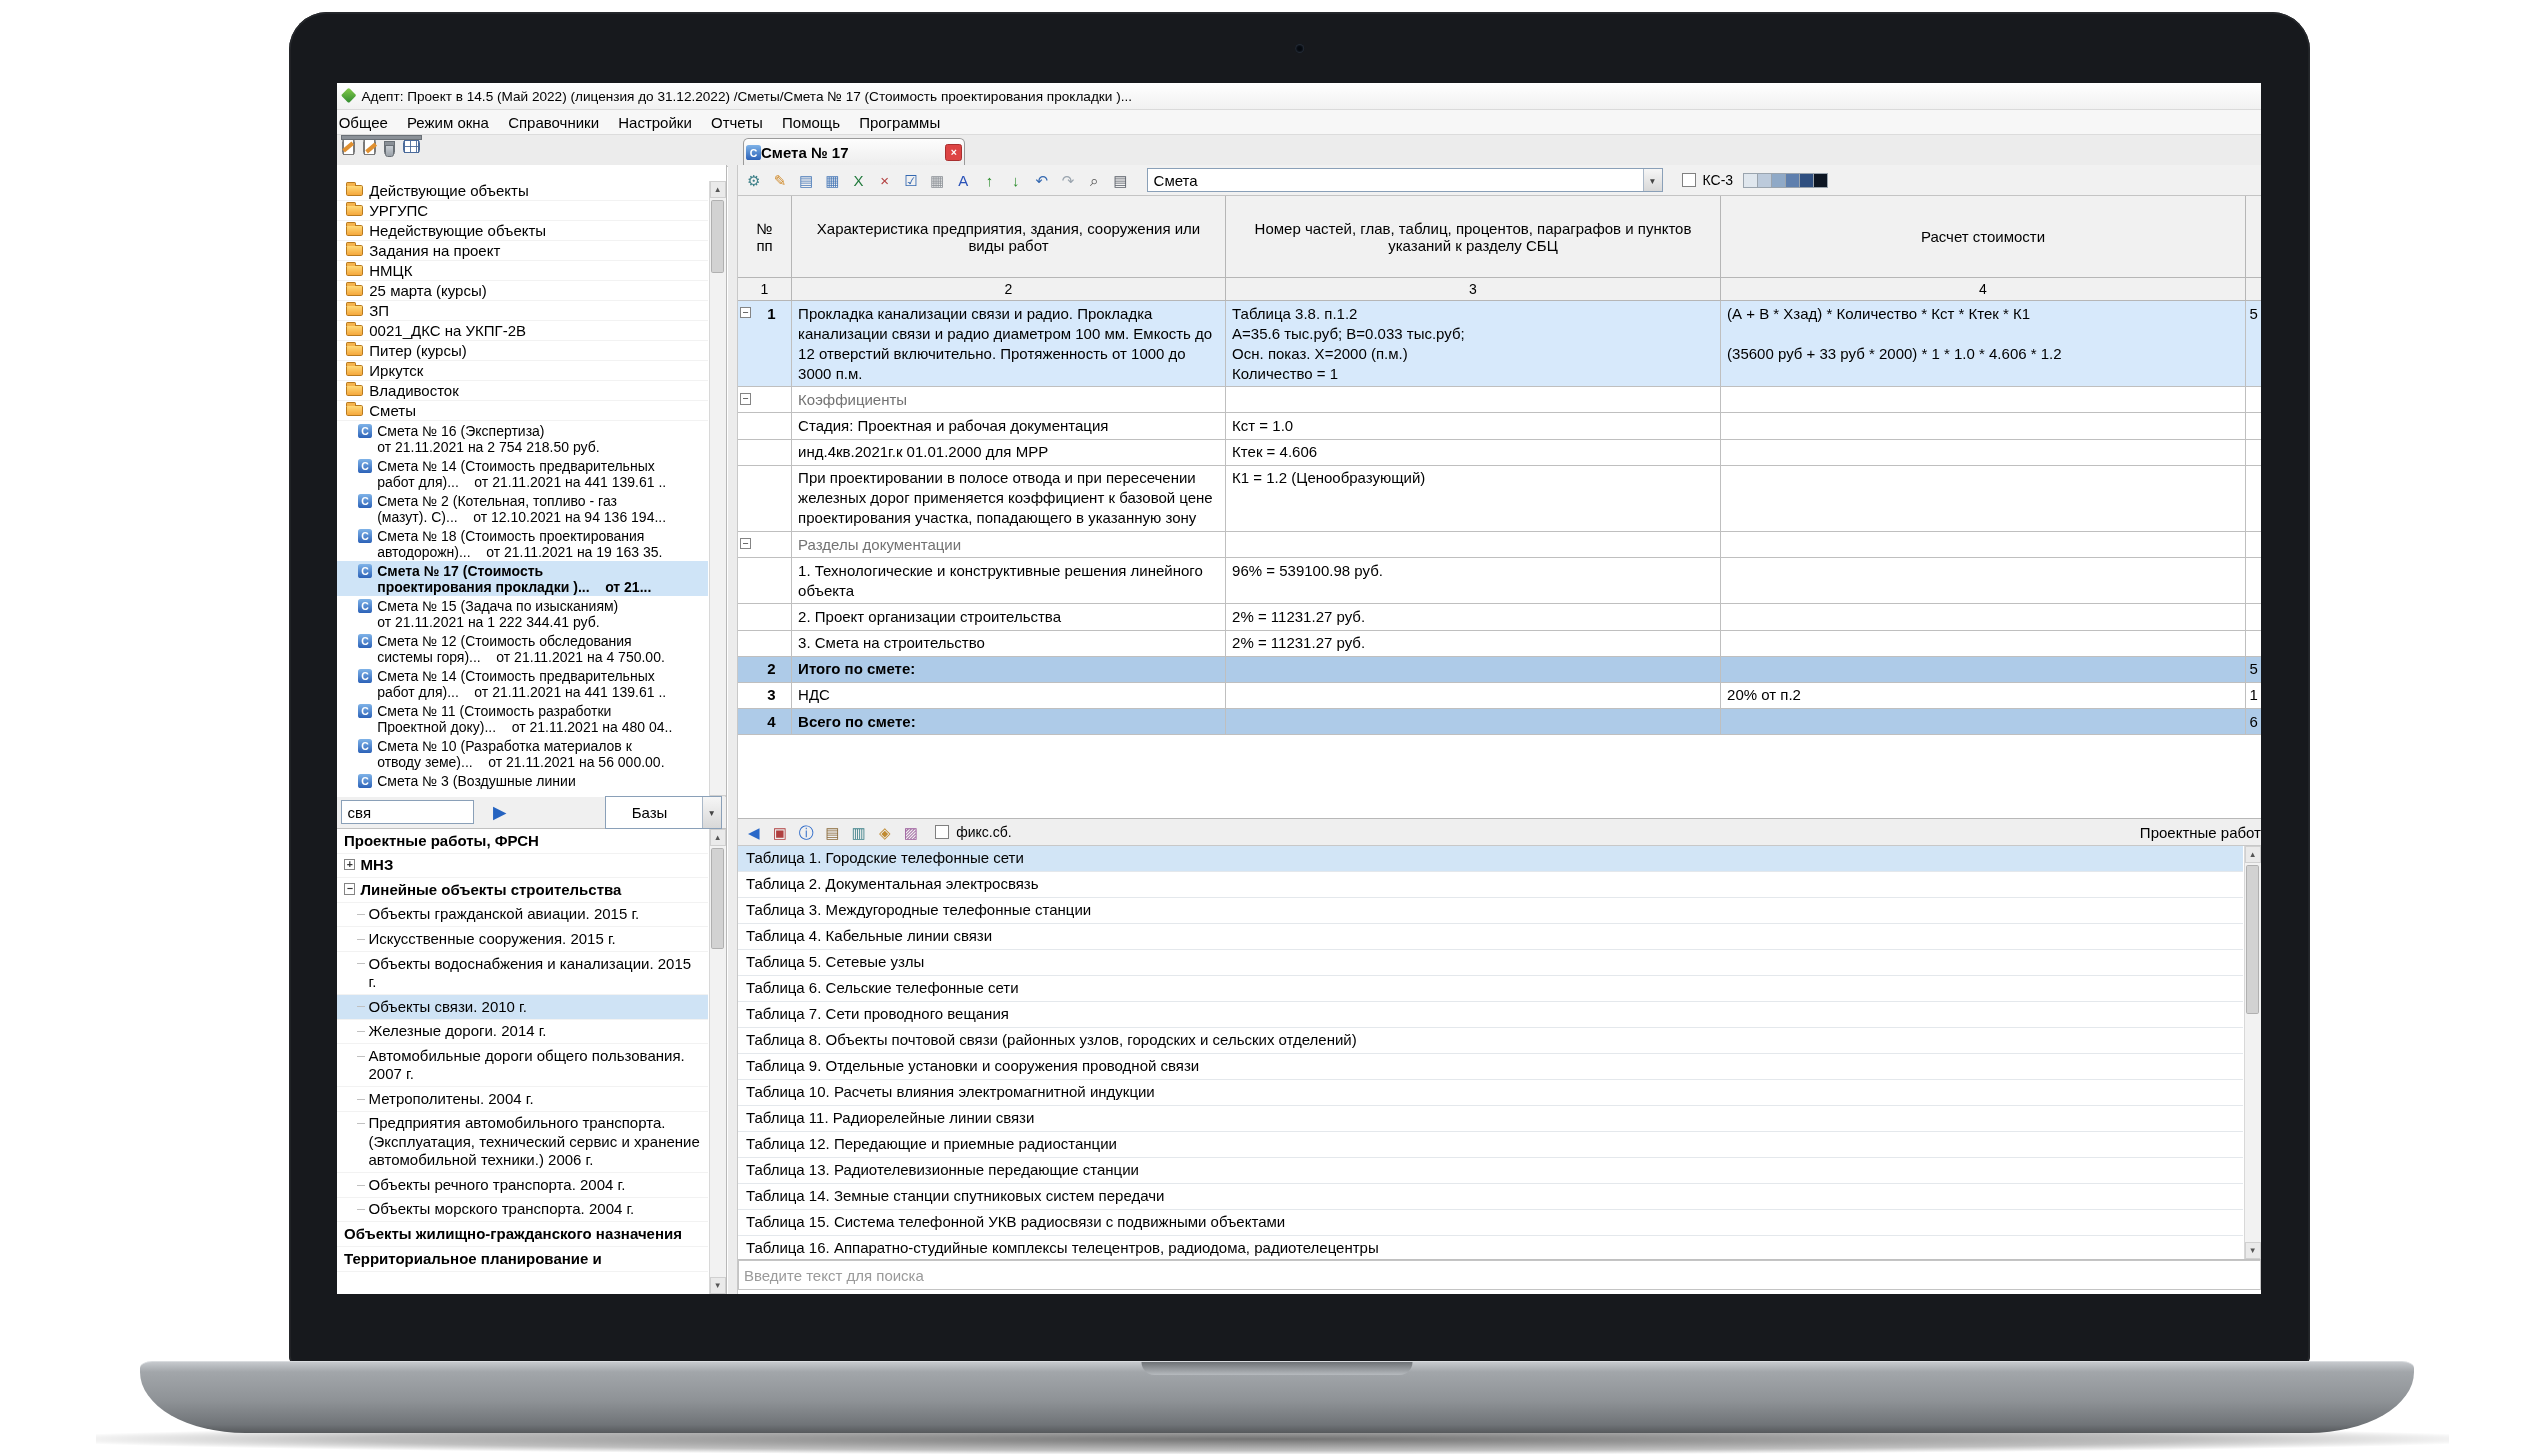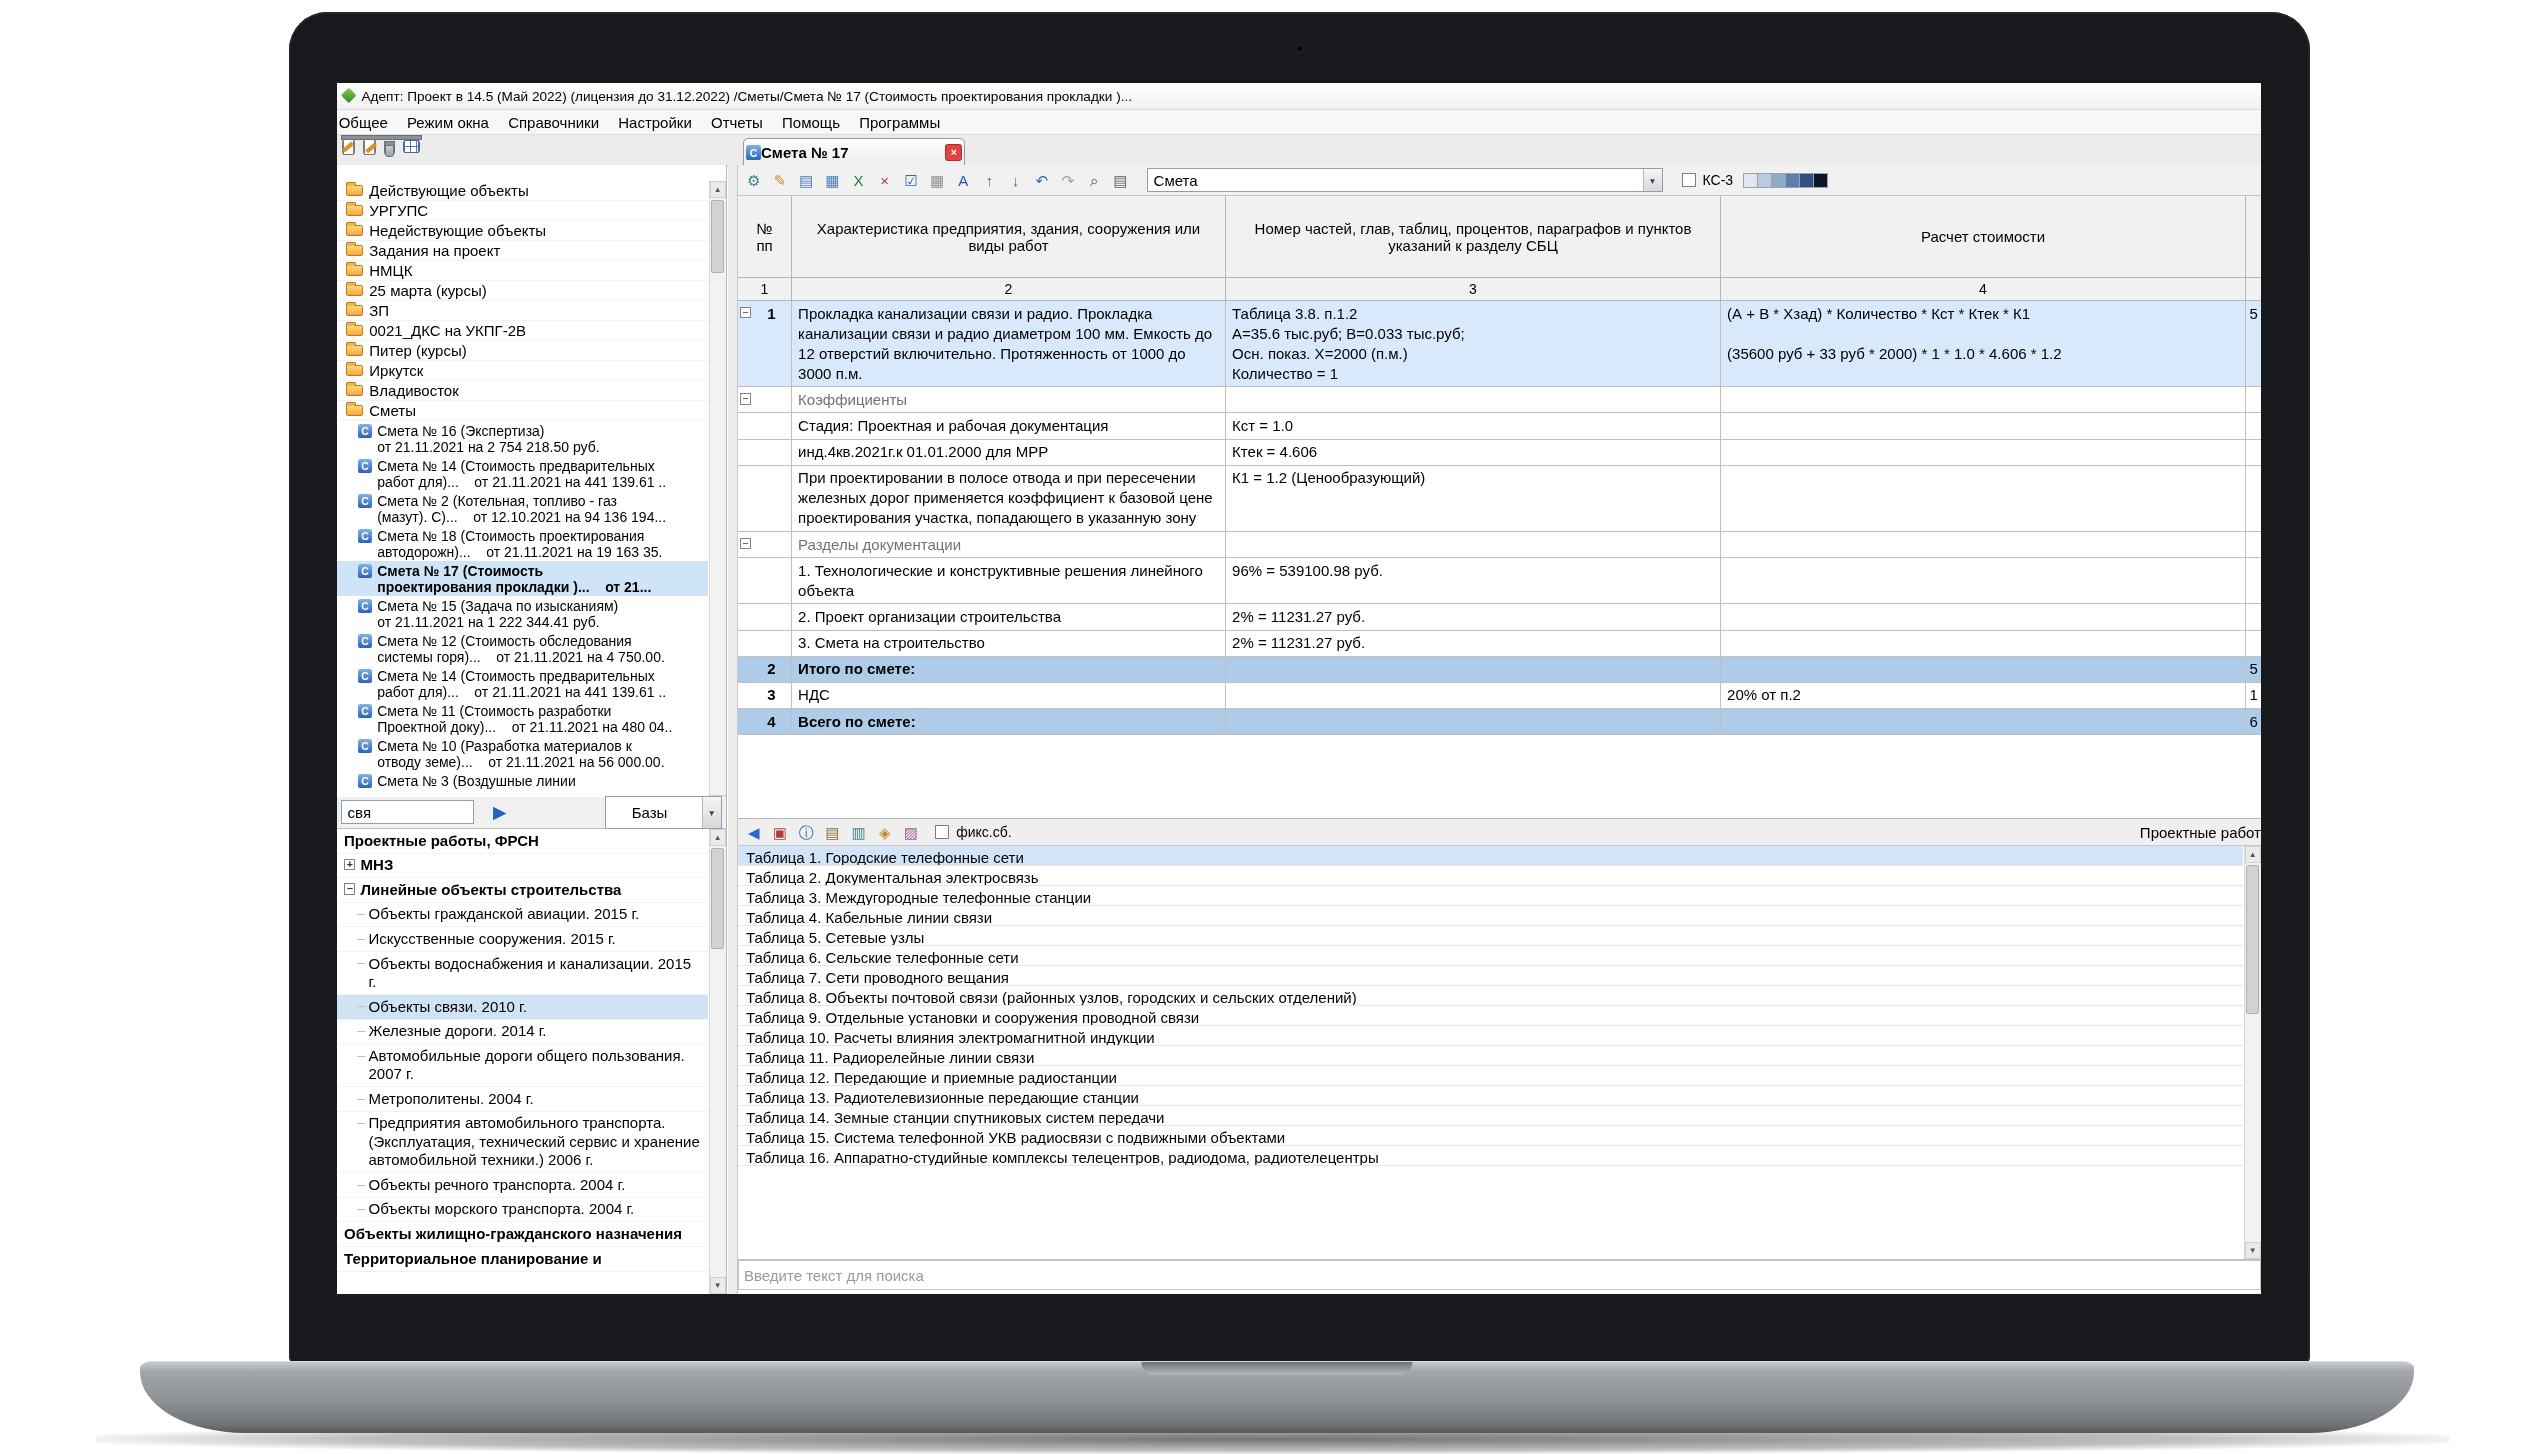--- a/index.html
+++ b/index.html
@@ -131,21 +131,21 @@
   .trow.total .c1{font-weight:bold;}
 
   .bottom-block{position:absolute;left:0;right:0;top:653px;bottom:0;}
   .mid-toolbar{height:28px;background:#efefef;border-top:0.9px solid #b8b8b8;border-bottom:0.9px solid #c8c8c8;
     display:flex;align-items:center;padding:0 3.5px;gap:1.7px;overflow:hidden;}
   .mid-toolbar .tool-btn{width:24.5px;height:23px;}
   .fix{margin-left:10.5px;}
   .right-label{margin-left:auto;font-size:15px;white-space:nowrap;padding-right:0;margin-right:-3.5px;}
 
   .tables-list{position:relative;height:414px;border-bottom:0.9px solid #c0c0c0;overflow:hidden;}
-  .lrow{height:20px;line-height:24.5px;border-bottom:0.9px solid #e4e8ec;padding-left:7.9px;font-size:15px;white-space:nowrap;overflow:hidden;}
+  .lrow{height:26px;line-height:24.5px;border-bottom:0.9px solid #e4e8ec;padding-left:7.9px;font-size:15px;white-space:nowrap;overflow:hidden;}
   .tables-rows .lrow:first-child{background:#d2e5f6;}
   .search2{display:block;width:100%;height:30px;border:0.9px solid #c4c4c4;font-size:15px;padding:0 5px;
     font-family:"Liberation Sans",sans-serif;color:#15803d;}
   .search2::placeholder{color:#9a9a9a;}
 </style>
 </head>
 <body>
 
 <div class="base-shadow"></div>
 <div class="bezel">

